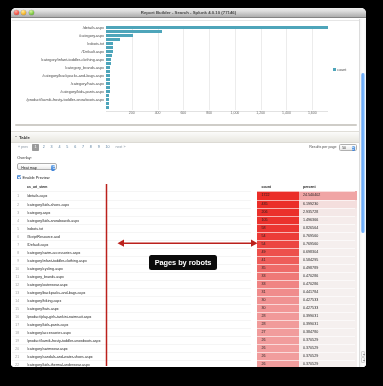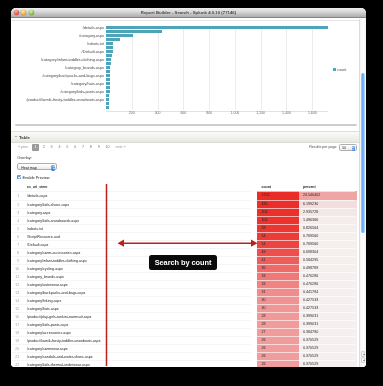--- a/index.html
+++ b/index.html
@@ -400,15 +400,15 @@
 <div id="annot">
   <svg width="383" height="386" style="position:absolute;left:0;top:0">
     <g id="arrowg">
         <line x1="123" x2="252" y1="243.2" y2="243.2" stroke="#bb211c" stroke-width="1.35"></line>
         <polygon points="117.5,243.2 124,239.6 124,246.79999999999998" fill="#bb211c"></polygon>
         <polygon points="257.5,243.2 251,239.6 251,246.79999999999998" fill="#bb211c"></polygon>
       </g>
     <line id="vline" x1="106.5" y1="184" x2="106.5" y2="366" stroke-width="1.5" stroke="#bb211c"></line>
   </svg>
   <div id="tagbox">
-    <span>Search by count</span>
+    <span>Pages by robots</span>
   </div>
 </div>
 
 </body></html>

